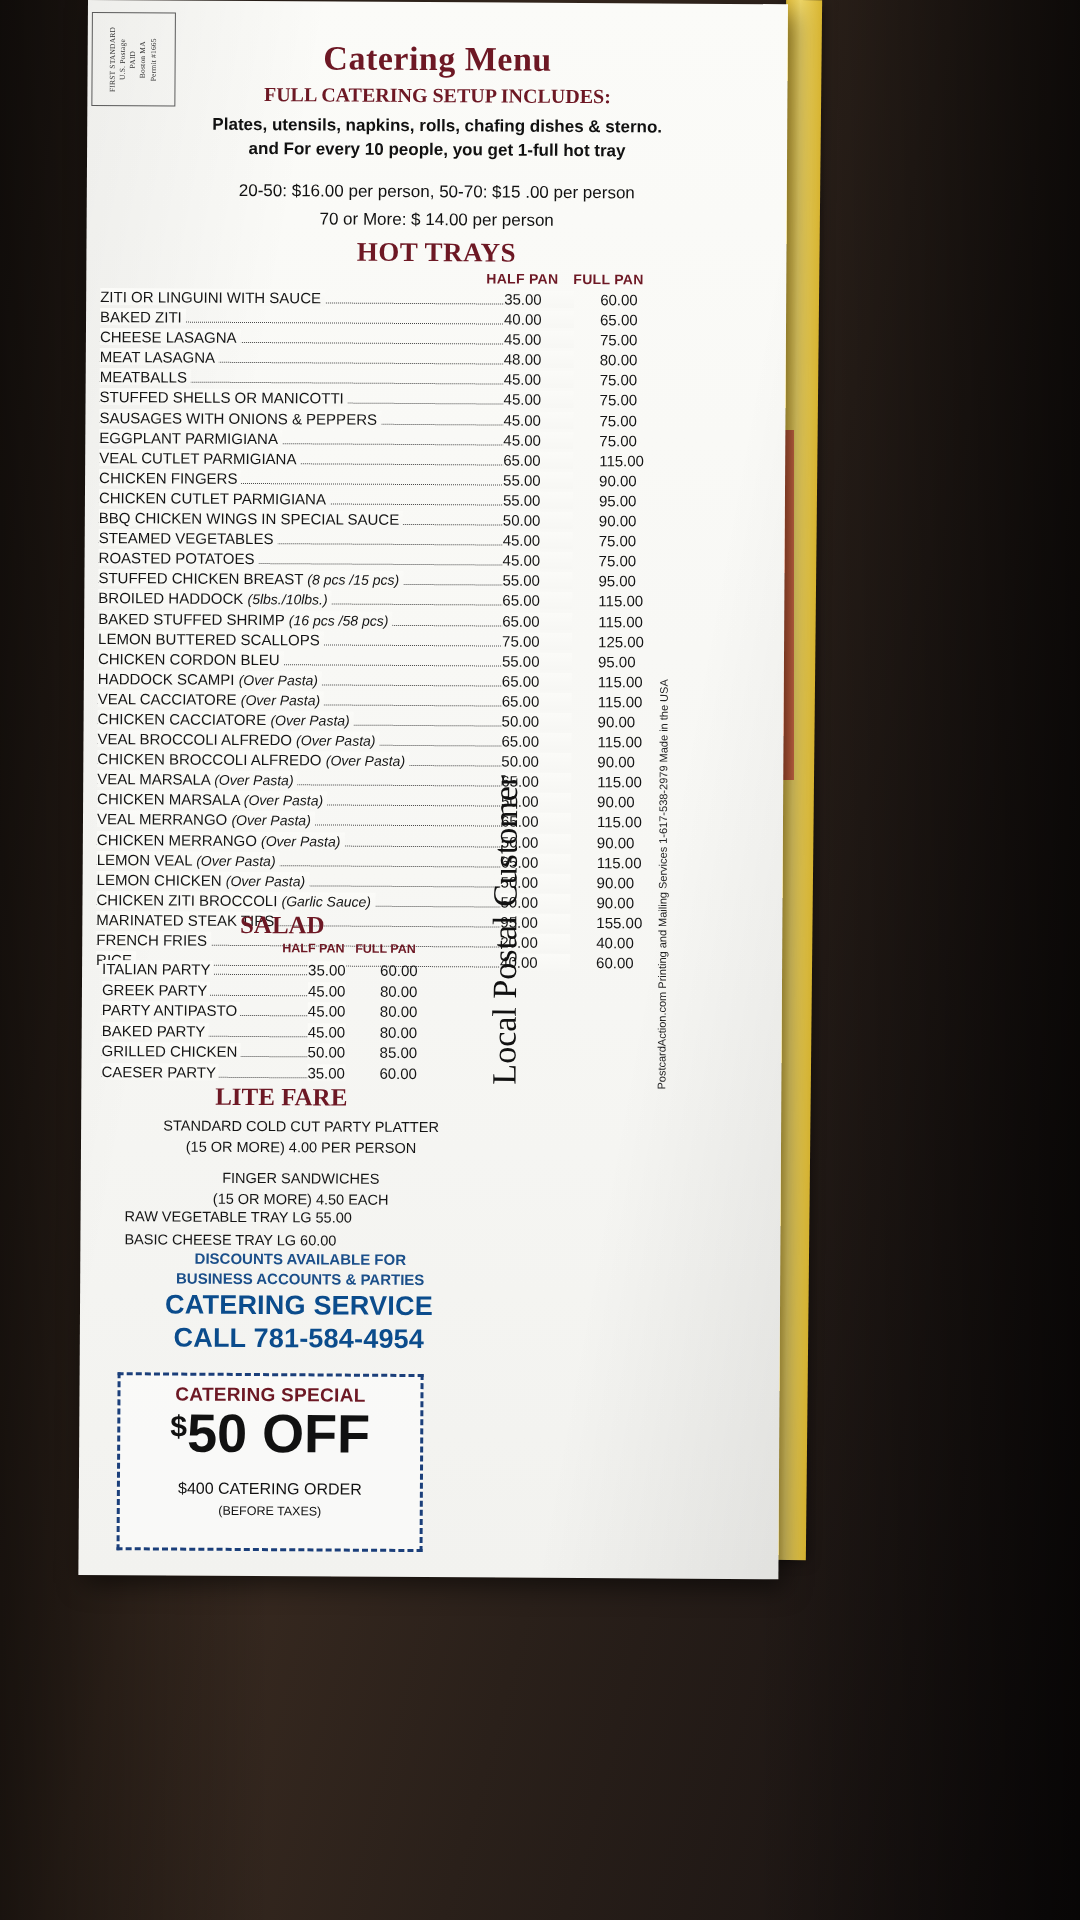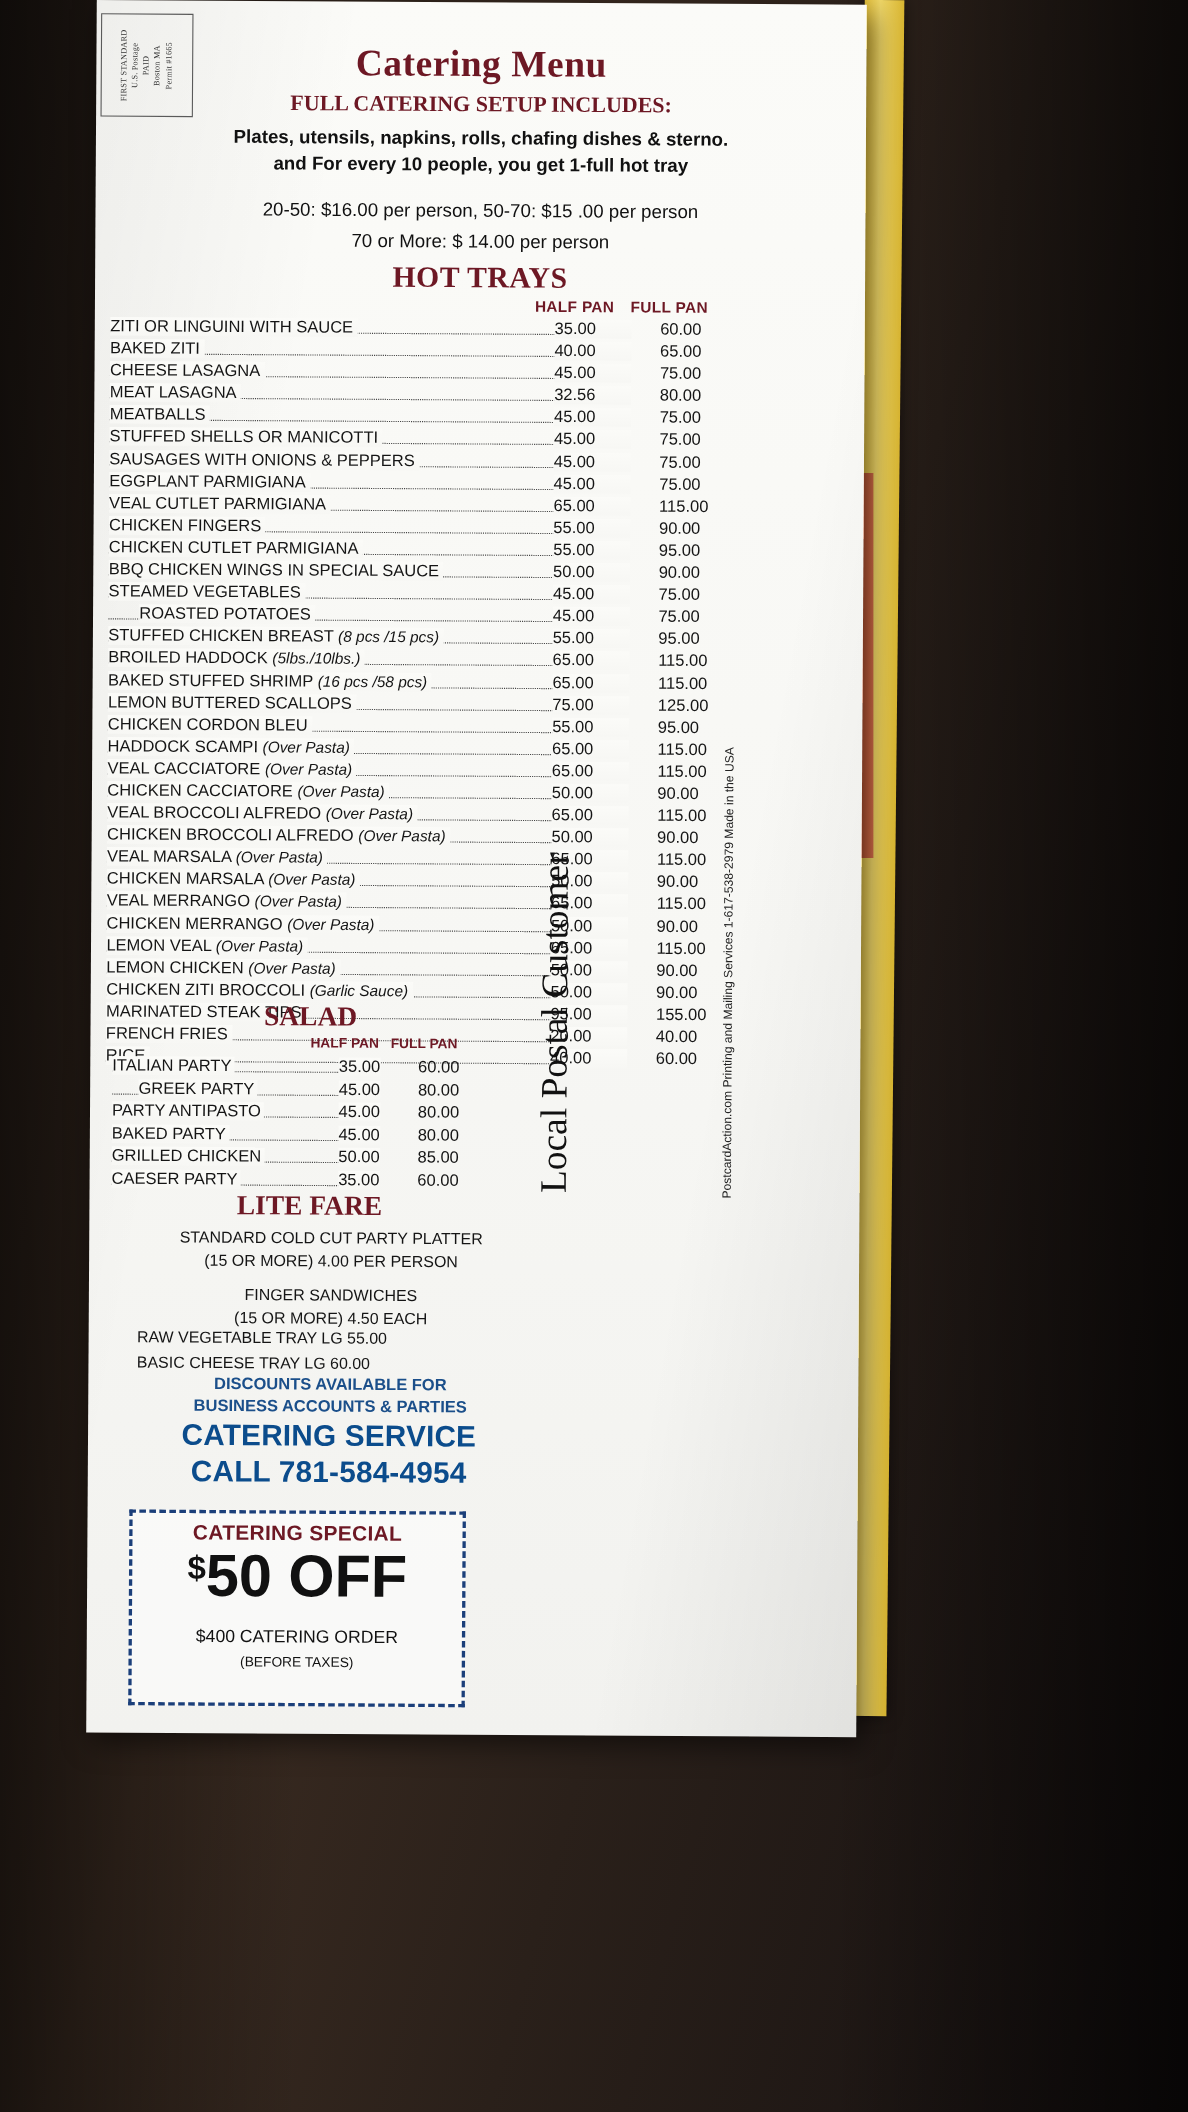--- a/index.html
+++ b/index.html
@@ -203,21 +203,21 @@
         </div>
         <div class="row">
           <div class="dots"></div>
           <div class="nm" style="background: linear-gradient(rgb(251, 251, 248), rgb(247, 247, 244)); padding-right: 4px; text-align: center;">CHEESE LASAGNA </div>
           <div class="hp" style="background: linear-gradient(rgb(251, 251, 248), rgb(247, 247, 244));">45.00</div>
           <div class="fp">75.00</div>
         </div>
         <div class="row">
           <div class="dots"></div>
           <div class="nm" style="background: linear-gradient(rgb(251, 251, 248), rgb(247, 247, 244)); padding-right: 4px; text-align: right;">MEAT LASAGNA </div>
-          <div class="hp" style="background: linear-gradient(rgb(251, 251, 248), rgb(247, 247, 244));">32.56</div>
+          <div class="hp" style="background: linear-gradient(rgb(251, 251, 248), rgb(247, 247, 244));">48.00</div>
           <div class="fp">80.00</div>
         </div>
         <div class="row">
           <div class="dots"></div>
           <div class="nm" style="background: linear-gradient(rgb(251, 251, 248), rgb(247, 247, 244)); padding-right: 4px;">MEATBALLS </div>
           <div class="hp" style="background: linear-gradient(rgb(251, 251, 248), rgb(247, 247, 244));">45.00</div>
           <div class="fp">75.00</div>
         </div>
         <div class="row">
           <div class="dots"></div>
@@ -262,21 +262,21 @@
           <div class="fp">90.00</div>
         </div>
         <div class="row">
           <div class="dots"></div>
           <div class="nm" style="background: linear-gradient(rgb(251, 251, 248), rgb(247, 247, 244)); padding-right: 4px;">STEAMED VEGETABLES </div>
           <div class="hp" style="background: linear-gradient(rgb(251, 251, 248), rgb(247, 247, 244));">45.00</div>
           <div class="fp">75.00</div>
         </div>
         <div class="row">
           <div class="dots"></div>
-          <div class="nm" style="background: linear-gradient(rgb(251, 251, 248), rgb(247, 247, 244)); padding-right: 4px; margin-left: 28px;">ROASTED POTATOES </div>
+          <div class="nm" style="background: linear-gradient(rgb(251, 251, 248), rgb(247, 247, 244)); padding-right: 4px;">ROASTED POTATOES </div>
           <div class="hp" style="background: linear-gradient(rgb(251, 251, 248), rgb(247, 247, 244));">45.00</div>
           <div class="fp">75.00</div>
         </div>
         <div class="row">
           <div class="dots"></div>
           <div class="nm" style="background: linear-gradient(rgb(251, 251, 248), rgb(247, 247, 244)); padding-right: 4px;">STUFFED CHICKEN BREAST <i>(8 pcs /15 pcs)</i></div>
           <div class="hp" style="background: linear-gradient(rgb(251, 251, 248), rgb(247, 247, 244));">55.00</div>
           <div class="fp">95.00</div>
         </div>
         <div class="row">
@@ -400,21 +400,21 @@
     <div class="salad-colhd f">FULL PAN</div>
     <div class="salad-rows" id="salad-rows">
         <div class="srow">
           <div class="dots"></div>
           <div class="nm" style="background: linear-gradient(rgb(251, 251, 248), rgb(247, 247, 244)); padding-right: 3px;">ITALIAN PARTY</div>
           <div class="hp" style="background: linear-gradient(rgb(251, 251, 248), rgb(247, 247, 244));">35.00</div>
           <div class="fp">60.00</div>
         </div>
         <div class="srow">
           <div class="dots"></div>
-          <div class="nm" style="background: linear-gradient(rgb(251, 251, 248), rgb(247, 247, 244)); padding-right: 3px; margin-left: 24px;">GREEK PARTY</div>
+          <div class="nm" style="background: linear-gradient(rgb(251, 251, 248), rgb(247, 247, 244)); padding-right: 3px;">GREEK PARTY</div>
           <div class="hp" style="background: linear-gradient(rgb(251, 251, 248), rgb(247, 247, 244));">45.00</div>
           <div class="fp">80.00</div>
         </div>
         <div class="srow">
           <div class="dots"></div>
           <div class="nm" style="background: linear-gradient(rgb(251, 251, 248), rgb(247, 247, 244)); padding-right: 3px;">PARTY ANTIPASTO</div>
           <div class="hp" style="background: linear-gradient(rgb(251, 251, 248), rgb(247, 247, 244));">45.00</div>
           <div class="fp">80.00</div>
         </div>
         <div class="srow">

